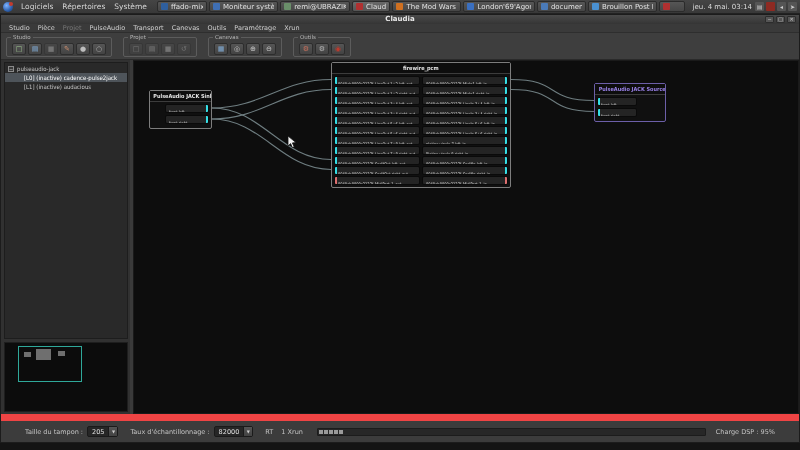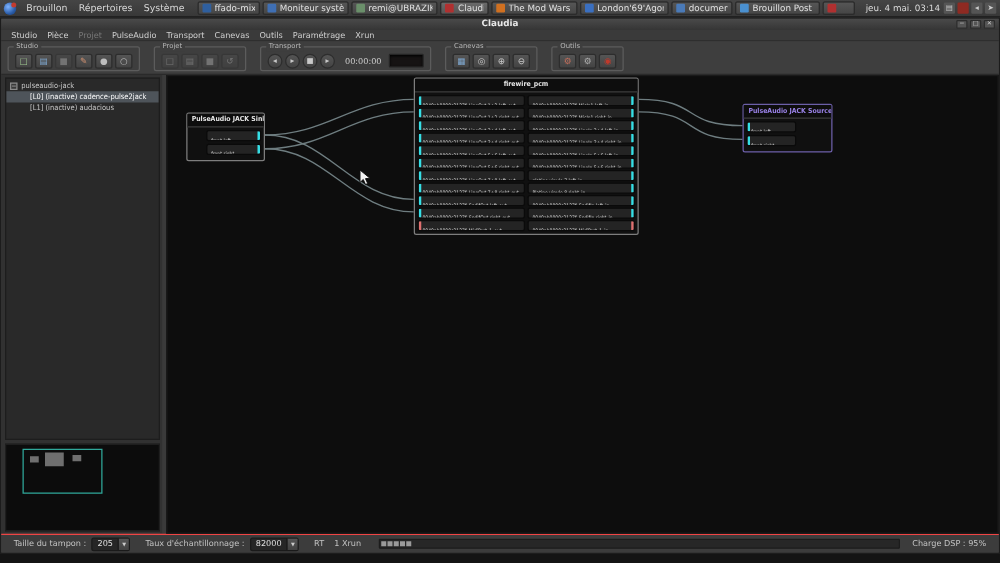--- a/index.html
+++ b/index.html
@@ -105,22 +105,22 @@
   .port.edge-l::before { left:0; }
   .port.edge-r::after { right:0; }
   .port.midi.edge-l::before, .port.midi.edge-r::after { background:#e07070; }
   .pbox.source .pbox-hdr { color:#9a82e8; }
   .pbox.source { border-color:#6c5fa8; }
   .narrow-ports .port { width:44px; }
   .sink .port { margin-left:auto; margin-bottom:2px; }
   .source .port { margin-right:auto; width:40px; margin-bottom:2px; }
 
   
-  .statusbar { height:15px; background:#3c3c3c; border-top:1px solid #ef4444;
-    display:flex; align-items:center; padding:0 10px; font-size:6.5px; color:#c3c3c3; flex:0 0 auto; }
+  .statusbar { height:28px; background:#3c3c3c; border-top:7px solid #ef4444;
+    display:flex; align-items:center; padding:0 24px; font-size:6.5px; color:#c3c3c3; flex:0 0 auto; }
   .combo { display:flex; align-items:center; height:11px; background:#262626;
     border:1px solid #1a1a1a; border-radius:2px; margin:0 4px; }
   .combo-val { padding:0 4px; font-size:6.5px; color:#e0e0e0; min-width:20px; }
   .combo-btn { width:9px; height:100%; background:linear-gradient(#555,#424242);
     border-left:1px solid #1a1a1a; font-size:4px; color:#ccc; text-align:center; line-height:10px; }
   .sb-gap { margin-left:8px; }
   .meter { flex:1; height:8px; margin:0 10px 0 14px; background:#272727;
     border:1px solid #1c1c1c; border-radius:1px; display:flex; gap:1px; padding:1px; }
   .meter-seg { width:4px; height:100%; background:#9b9b9b; }
 
@@ -129,21 +129,21 @@
   .cursor { position:absolute; z-index:50; }
 </style>
 </head>
 <body>
 
 <div class="screen">
 
   <div class="panel">
     <div class="start-icon"></div>
     <div class="panel-menus" id="panel-menus">
-        <span class="panel-menu">Brouillon</span>
+        <span class="panel-menu">Logiciels</span>
         <span class="panel-menu">Répertoires</span>
         <span class="panel-menu">Système</span>
       </div>
     <div class="panel-tasks" id="panel-tasks">
         <div class="task-btn">
           <span class="task-icon" style="background: rgb(47, 95, 158);"></span>
           <span class="task-label">ffado-mixer</span>
         </div>
         <div class="task-btn">
           <span class="task-icon" style="background: rgb(63, 111, 180);"></span>
@@ -240,37 +240,20 @@
           </span>
           <span class="tbtn disabled">
             <span>▤</span>
           </span>
           <span class="tbtn disabled">
             <span>■</span>
           </span>
           <span class="tbtn disabled">
             <span>↺</span>
           </span>
-        </div>
-        <div class="tgroup">
-          <span class="tgroup-label">Transport</span>
-          <span class="tbtn round">
-            <span>◂</span>
-          </span>
-          <span class="tbtn round">
-            <span>▸</span>
-          </span>
-          <span class="tbtn round">
-            <span>■</span>
-          </span>
-          <span class="tbtn round">
-            <span>▸</span>
-          </span>
-          <span class="ttime">00:00:00</span>
-          <span class="lcd"></span>
         </div>
         <div class="tgroup">
           <span class="tgroup-label">Canevas</span>
           <span class="tbtn">
             <span style="color: rgb(127, 168, 208);">▦</span>
           </span>
           <span class="tbtn">
             <span>◎</span>
           </span>
           <span class="tbtn">

